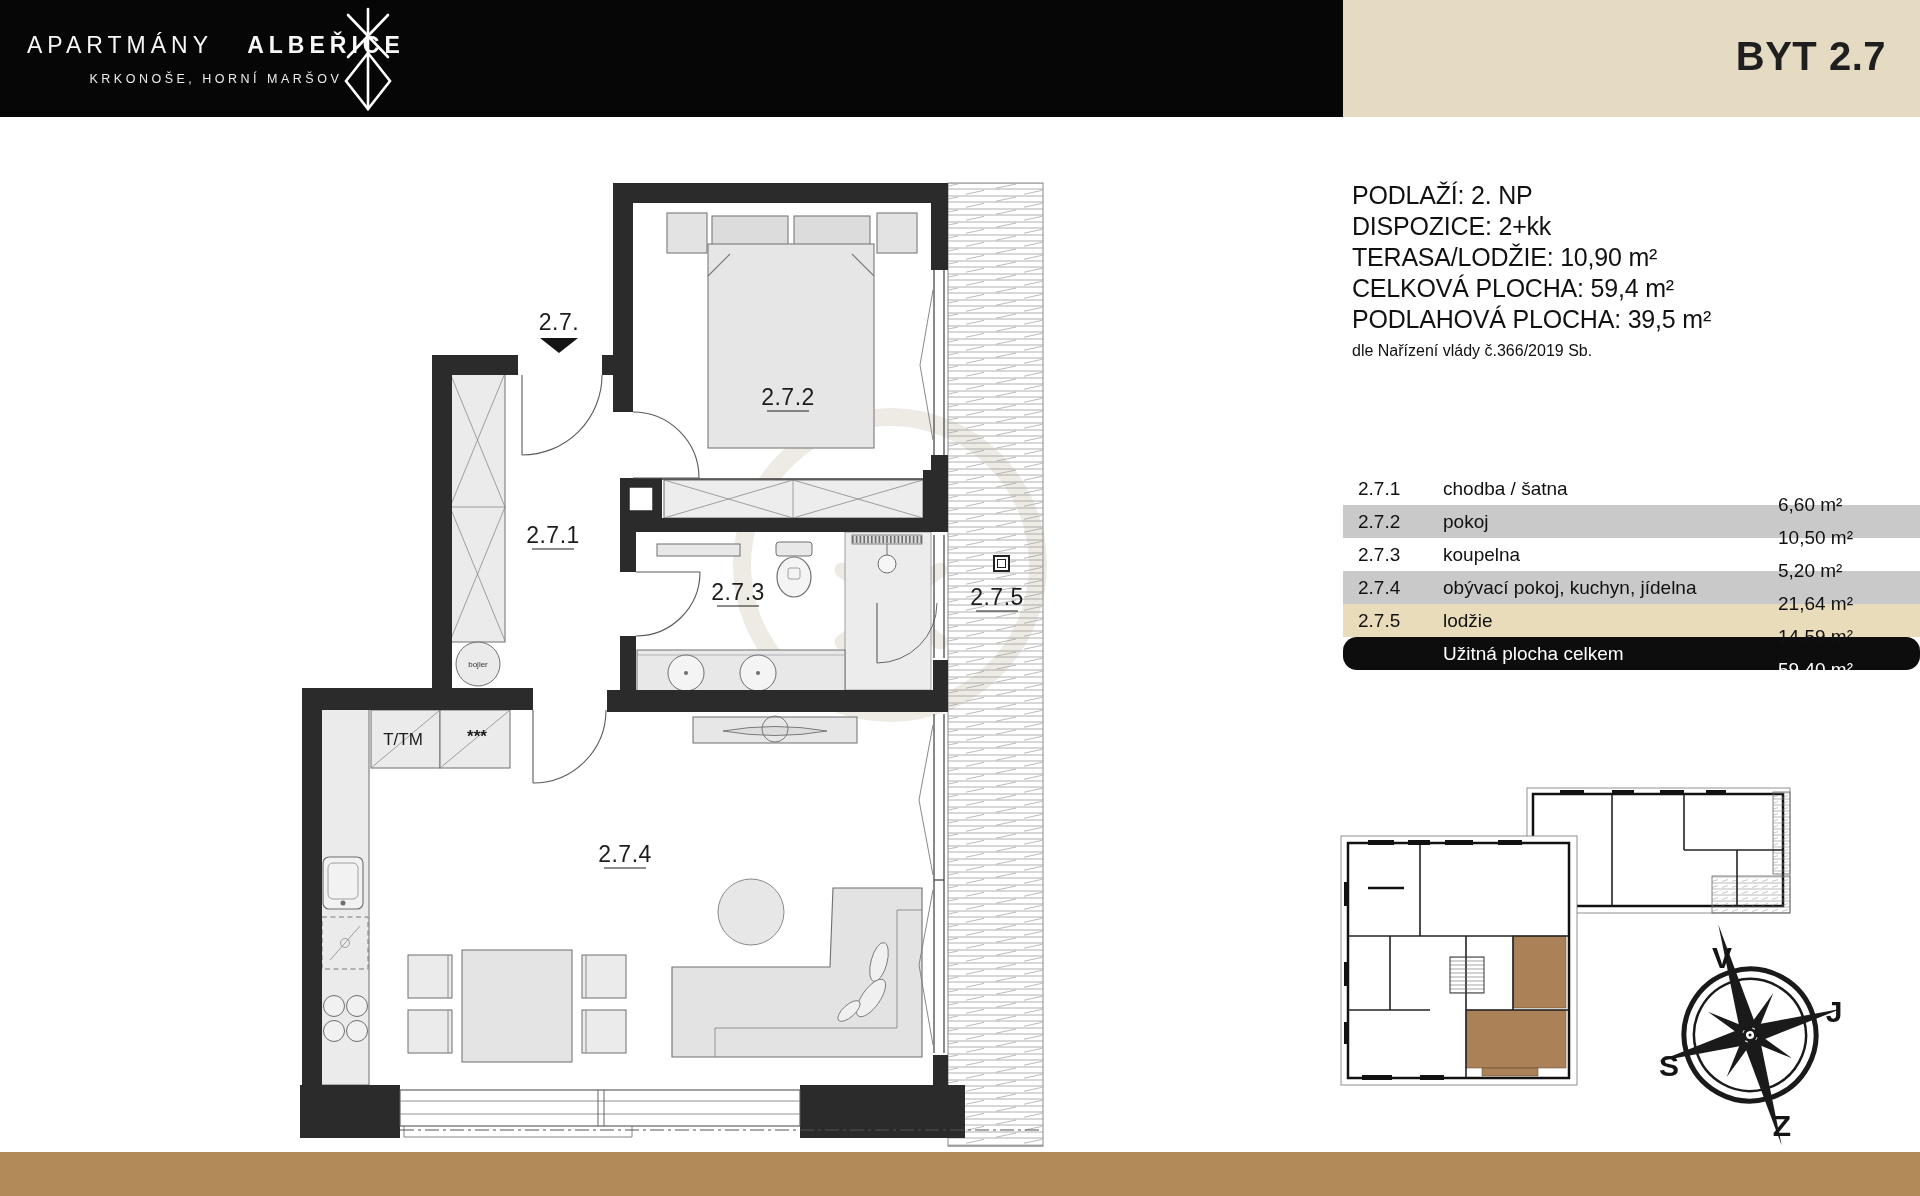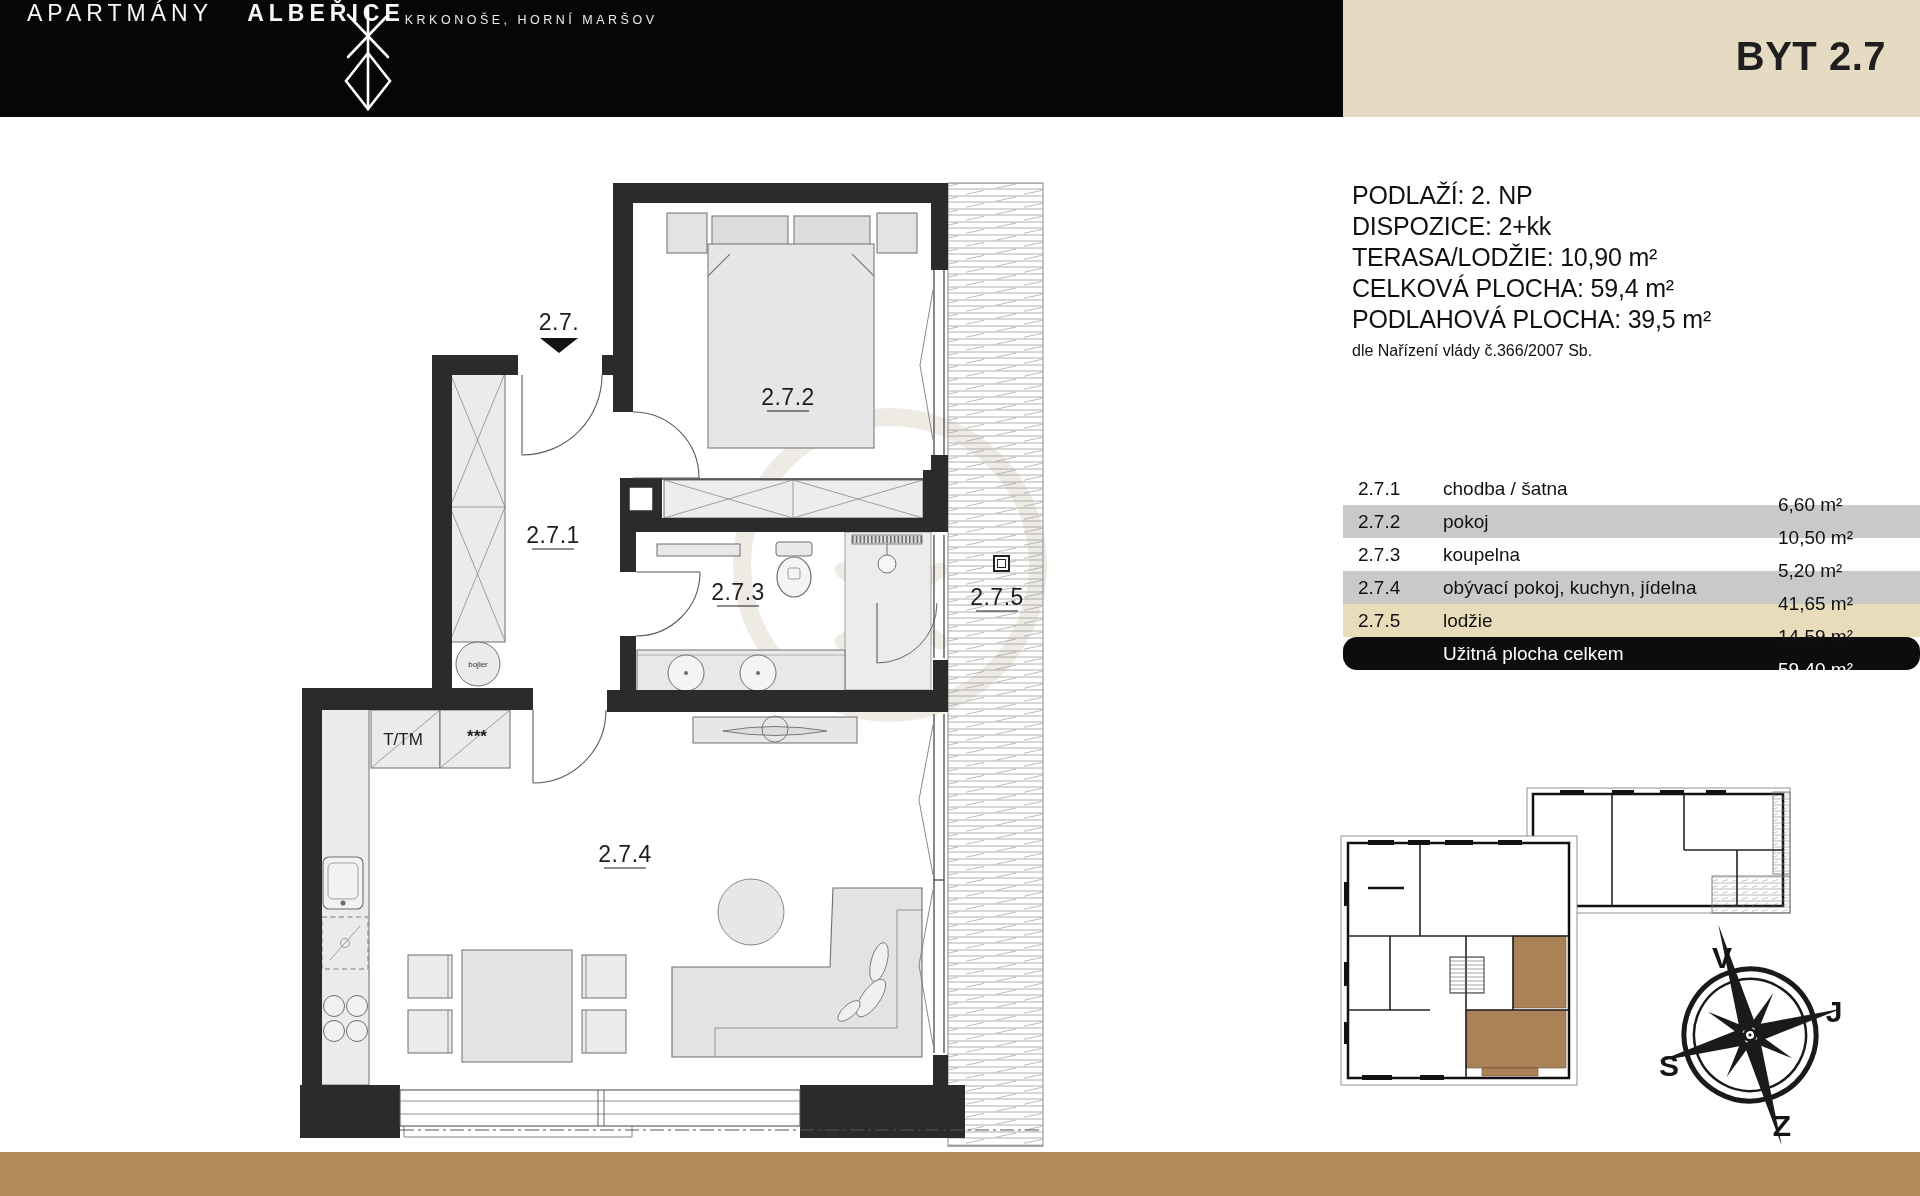--- a/index.html
+++ b/index.html
@@ -1,21 +1,21 @@
 <!DOCTYPE html>
 <html><head>
 <meta charset="utf-8">
 <style>
   html,body{margin:0;padding:0;background:#fff;}
   .page{position:relative;width:1920px;height:1196px;overflow:hidden;background:#fff;
         font-family:"Liberation Sans","DejaVu Sans",sans-serif;color:#1a1a1a;}
   
   .hdr-black{position:absolute;left:0;top:0;width:1343px;height:117px;background:#060606;}
   .hdr-beige{position:absolute;left:1343px;top:0;width:577px;height:117px;background:#e4dbc2;}
-  .brand{position:absolute;left:27px;top:0;height:117px;display:flex;flex-direction:row;justify-content:center;}
+  .brand{position:absolute;left:27px;top:0;height:117px;display:flex;flex-direction:column;justify-content:center;}
   .brand-line1{font-size:23px;letter-spacing:5px;color:#f7f7f7;white-space:nowrap;}
   .brand-line1 .light{font-weight:300;}
   .brand-line1 .bold{font-weight:700;}
   .brand-line2{font-size:12.5px;letter-spacing:3.5px;color:#ededed;font-weight:300;margin-top:13px;text-align:center;white-space:nowrap;}
   .rune{position:absolute;left:341px;top:7px;}
   .unit-title{position:absolute;top:34px;right:34px;font-size:40px;font-weight:600;letter-spacing:0.5px;color:#1f1f1f;}
   
   .info{position:absolute;left:1352px;top:180px;}
   .info-line{font-size:25px;line-height:31px;font-weight:500;letter-spacing:-0.2px;color:#111;white-space:nowrap;}
   .info-note{font-size:16px;font-weight:400;margin-top:7px;color:#111;}
@@ -65,21 +65,21 @@
   </svg>
 
   <div class="unit-title">BYT 2.7</div>
 
   <div class="info">
     <div class="info-line">PODLAŽÍ: 2. NP</div>
     <div class="info-line">DISPOZICE: 2+kk</div>
     <div class="info-line">TERASA/LODŽIE: 10,90 m²</div>
     <div class="info-line">CELKOVÁ PLOCHA: 59,4 m²</div>
     <div class="info-line">PODLAHOVÁ PLOCHA: 39,5 m²</div>
-    <div class="info-note">dle Nařízení vlády č.366/2007 Sb.</div>
+    <div class="info-note">dle Nařízení vlády č.366/2019 Sb.</div>
   </div>
 
   <div class="legend">
     <div class="lrow">
       <span class="col-num">2.7.1</span>
       <span class="col-name">chodba / šatna</span>
       <span class="col-area">6,60 m²</span>
     </div>
     <div class="lrow gray">
       <span class="col-num">2.7.2</span>
@@ -87,21 +87,21 @@
       <span class="col-area">10,50 m²</span>
     </div>
     <div class="lrow">
       <span class="col-num">2.7.3</span>
       <span class="col-name">koupelna</span>
       <span class="col-area">5,20 m²</span>
     </div>
     <div class="lrow gray">
       <span class="col-num">2.7.4</span>
       <span class="col-name">obývací pokoj, kuchyn, jídelna</span>
-      <span class="col-area">41,65 m²</span>
+      <span class="col-area">21,64 m²</span>
     </div>
     <div class="lrow beige">
       <span class="col-num">2.7.5</span>
       <span class="col-name">lodžie</span>
       <span class="col-area">14,59 m²</span>
     </div>
     <div class="lrow total">
       <span class="col-num"></span>
       <span class="col-name">Užitná plocha celkem</span>
       <span class="col-area">59,40 m²</span>

